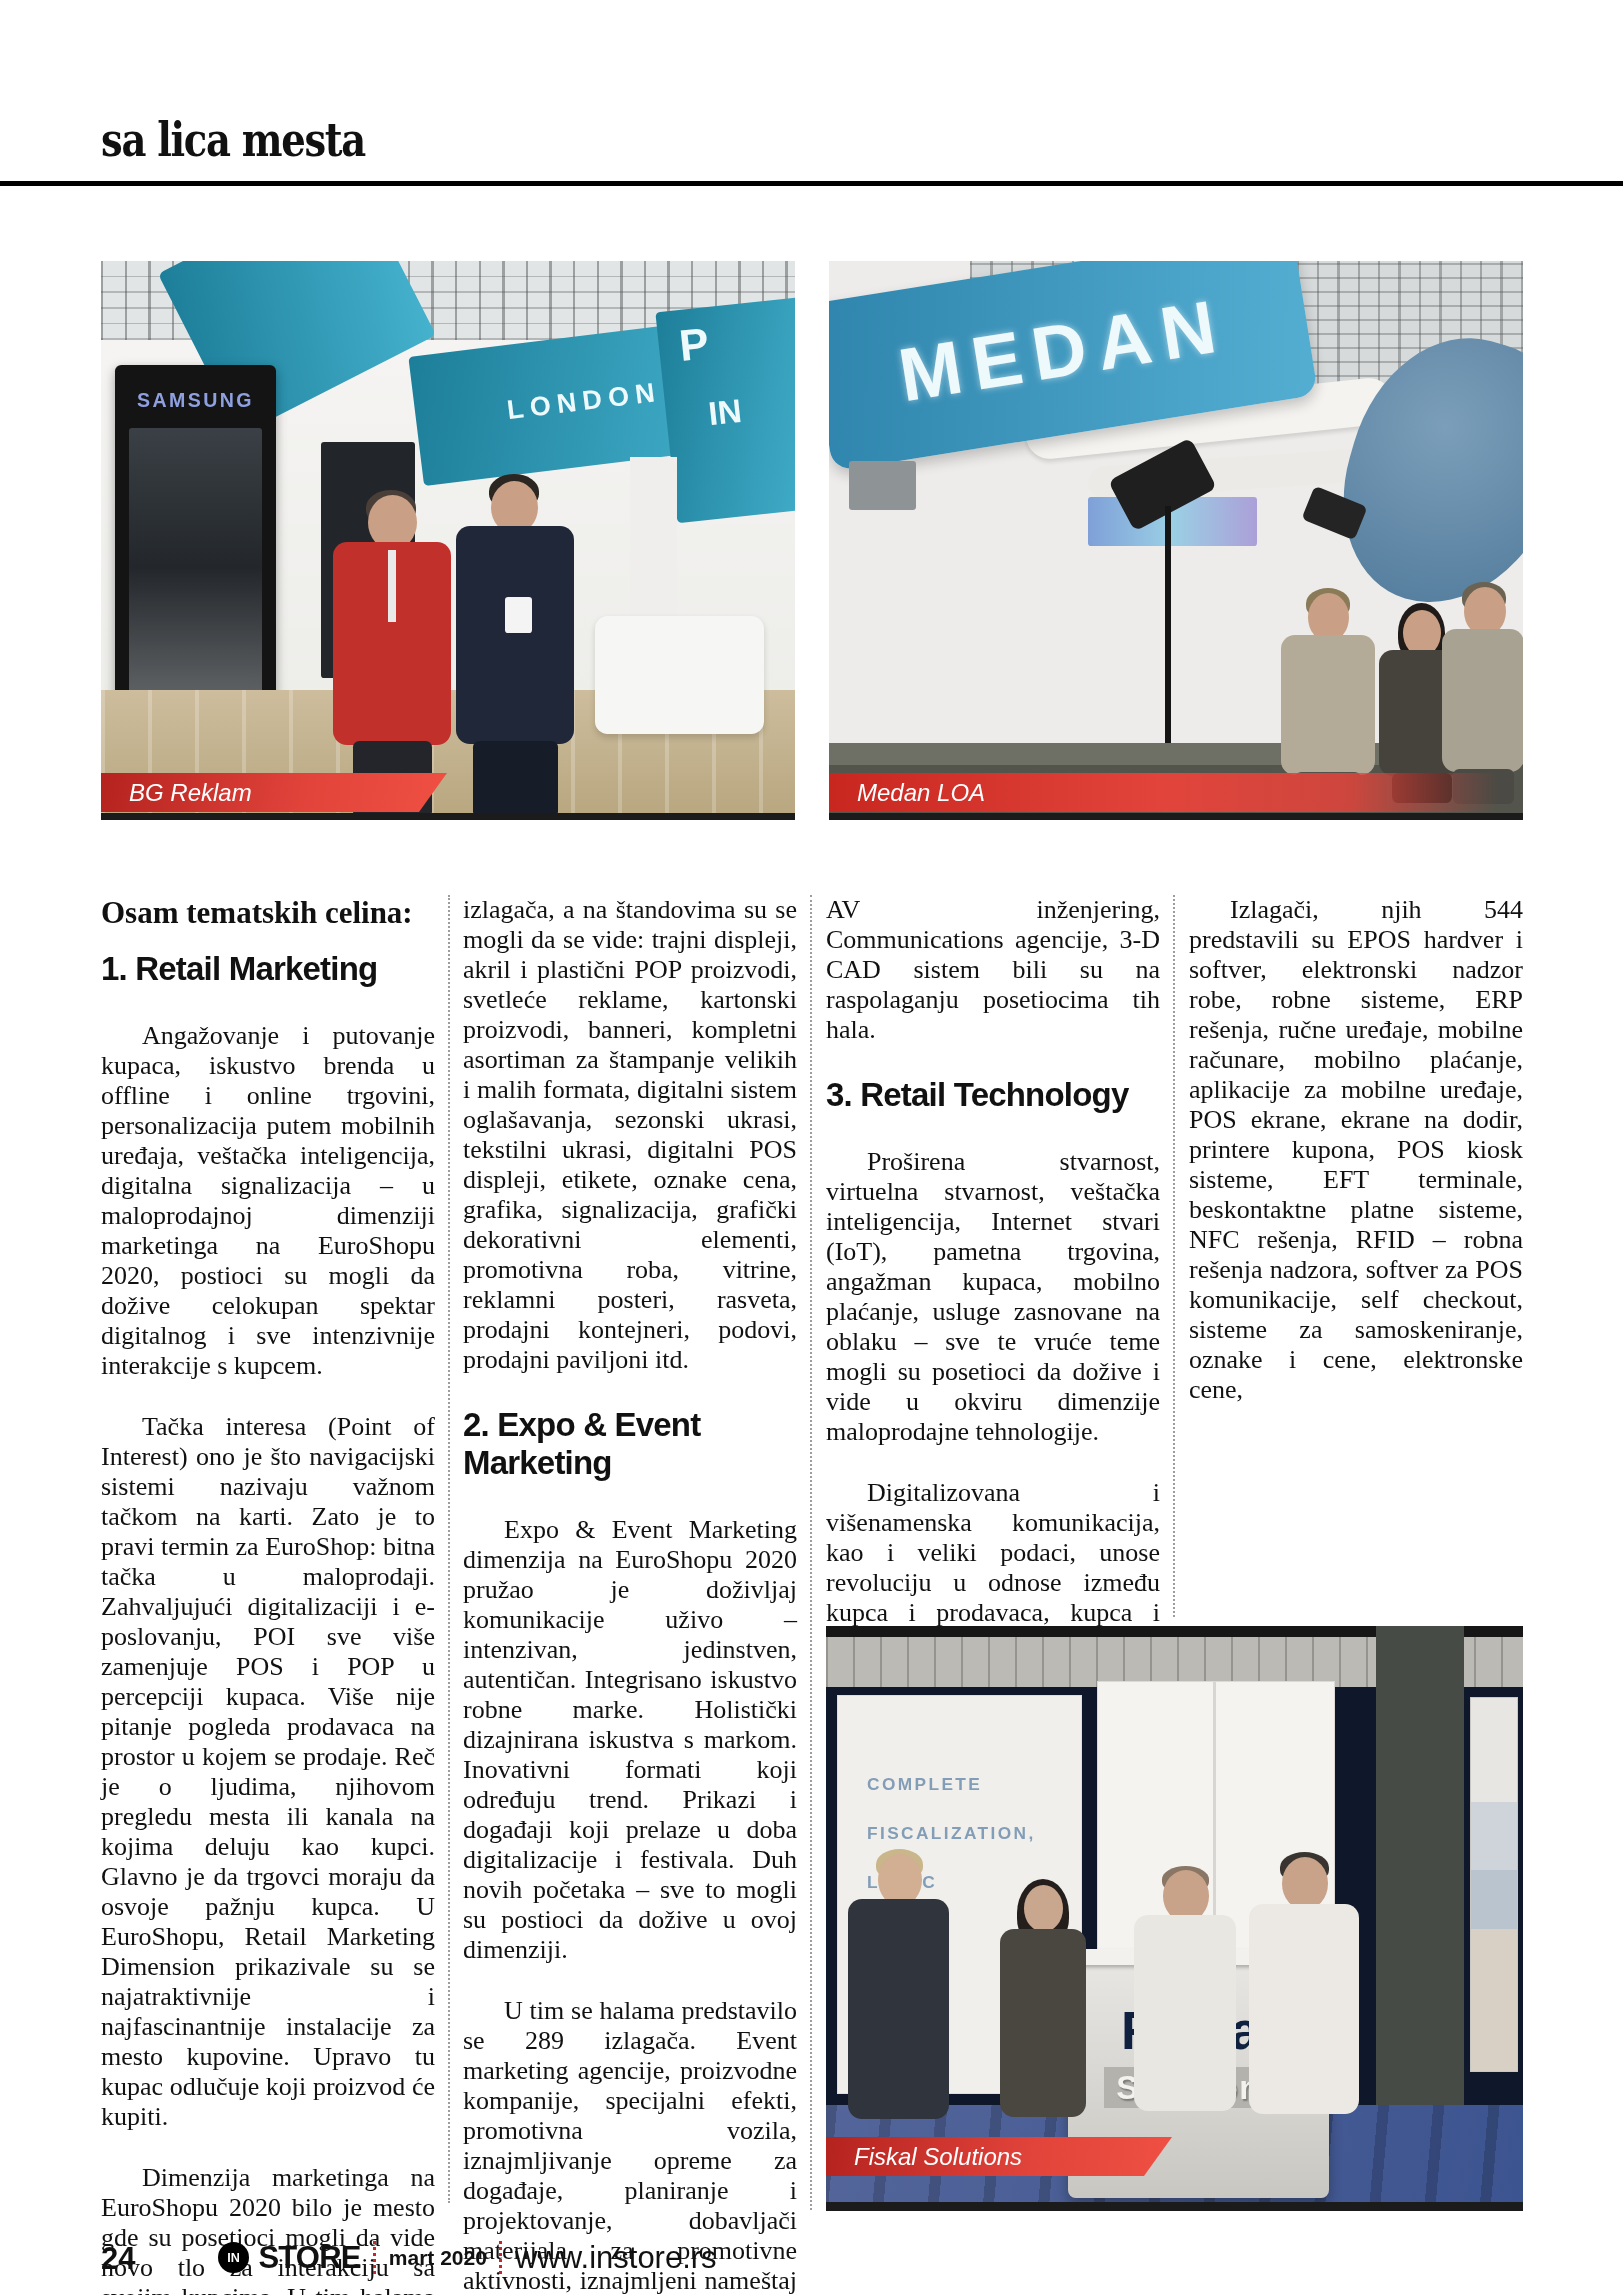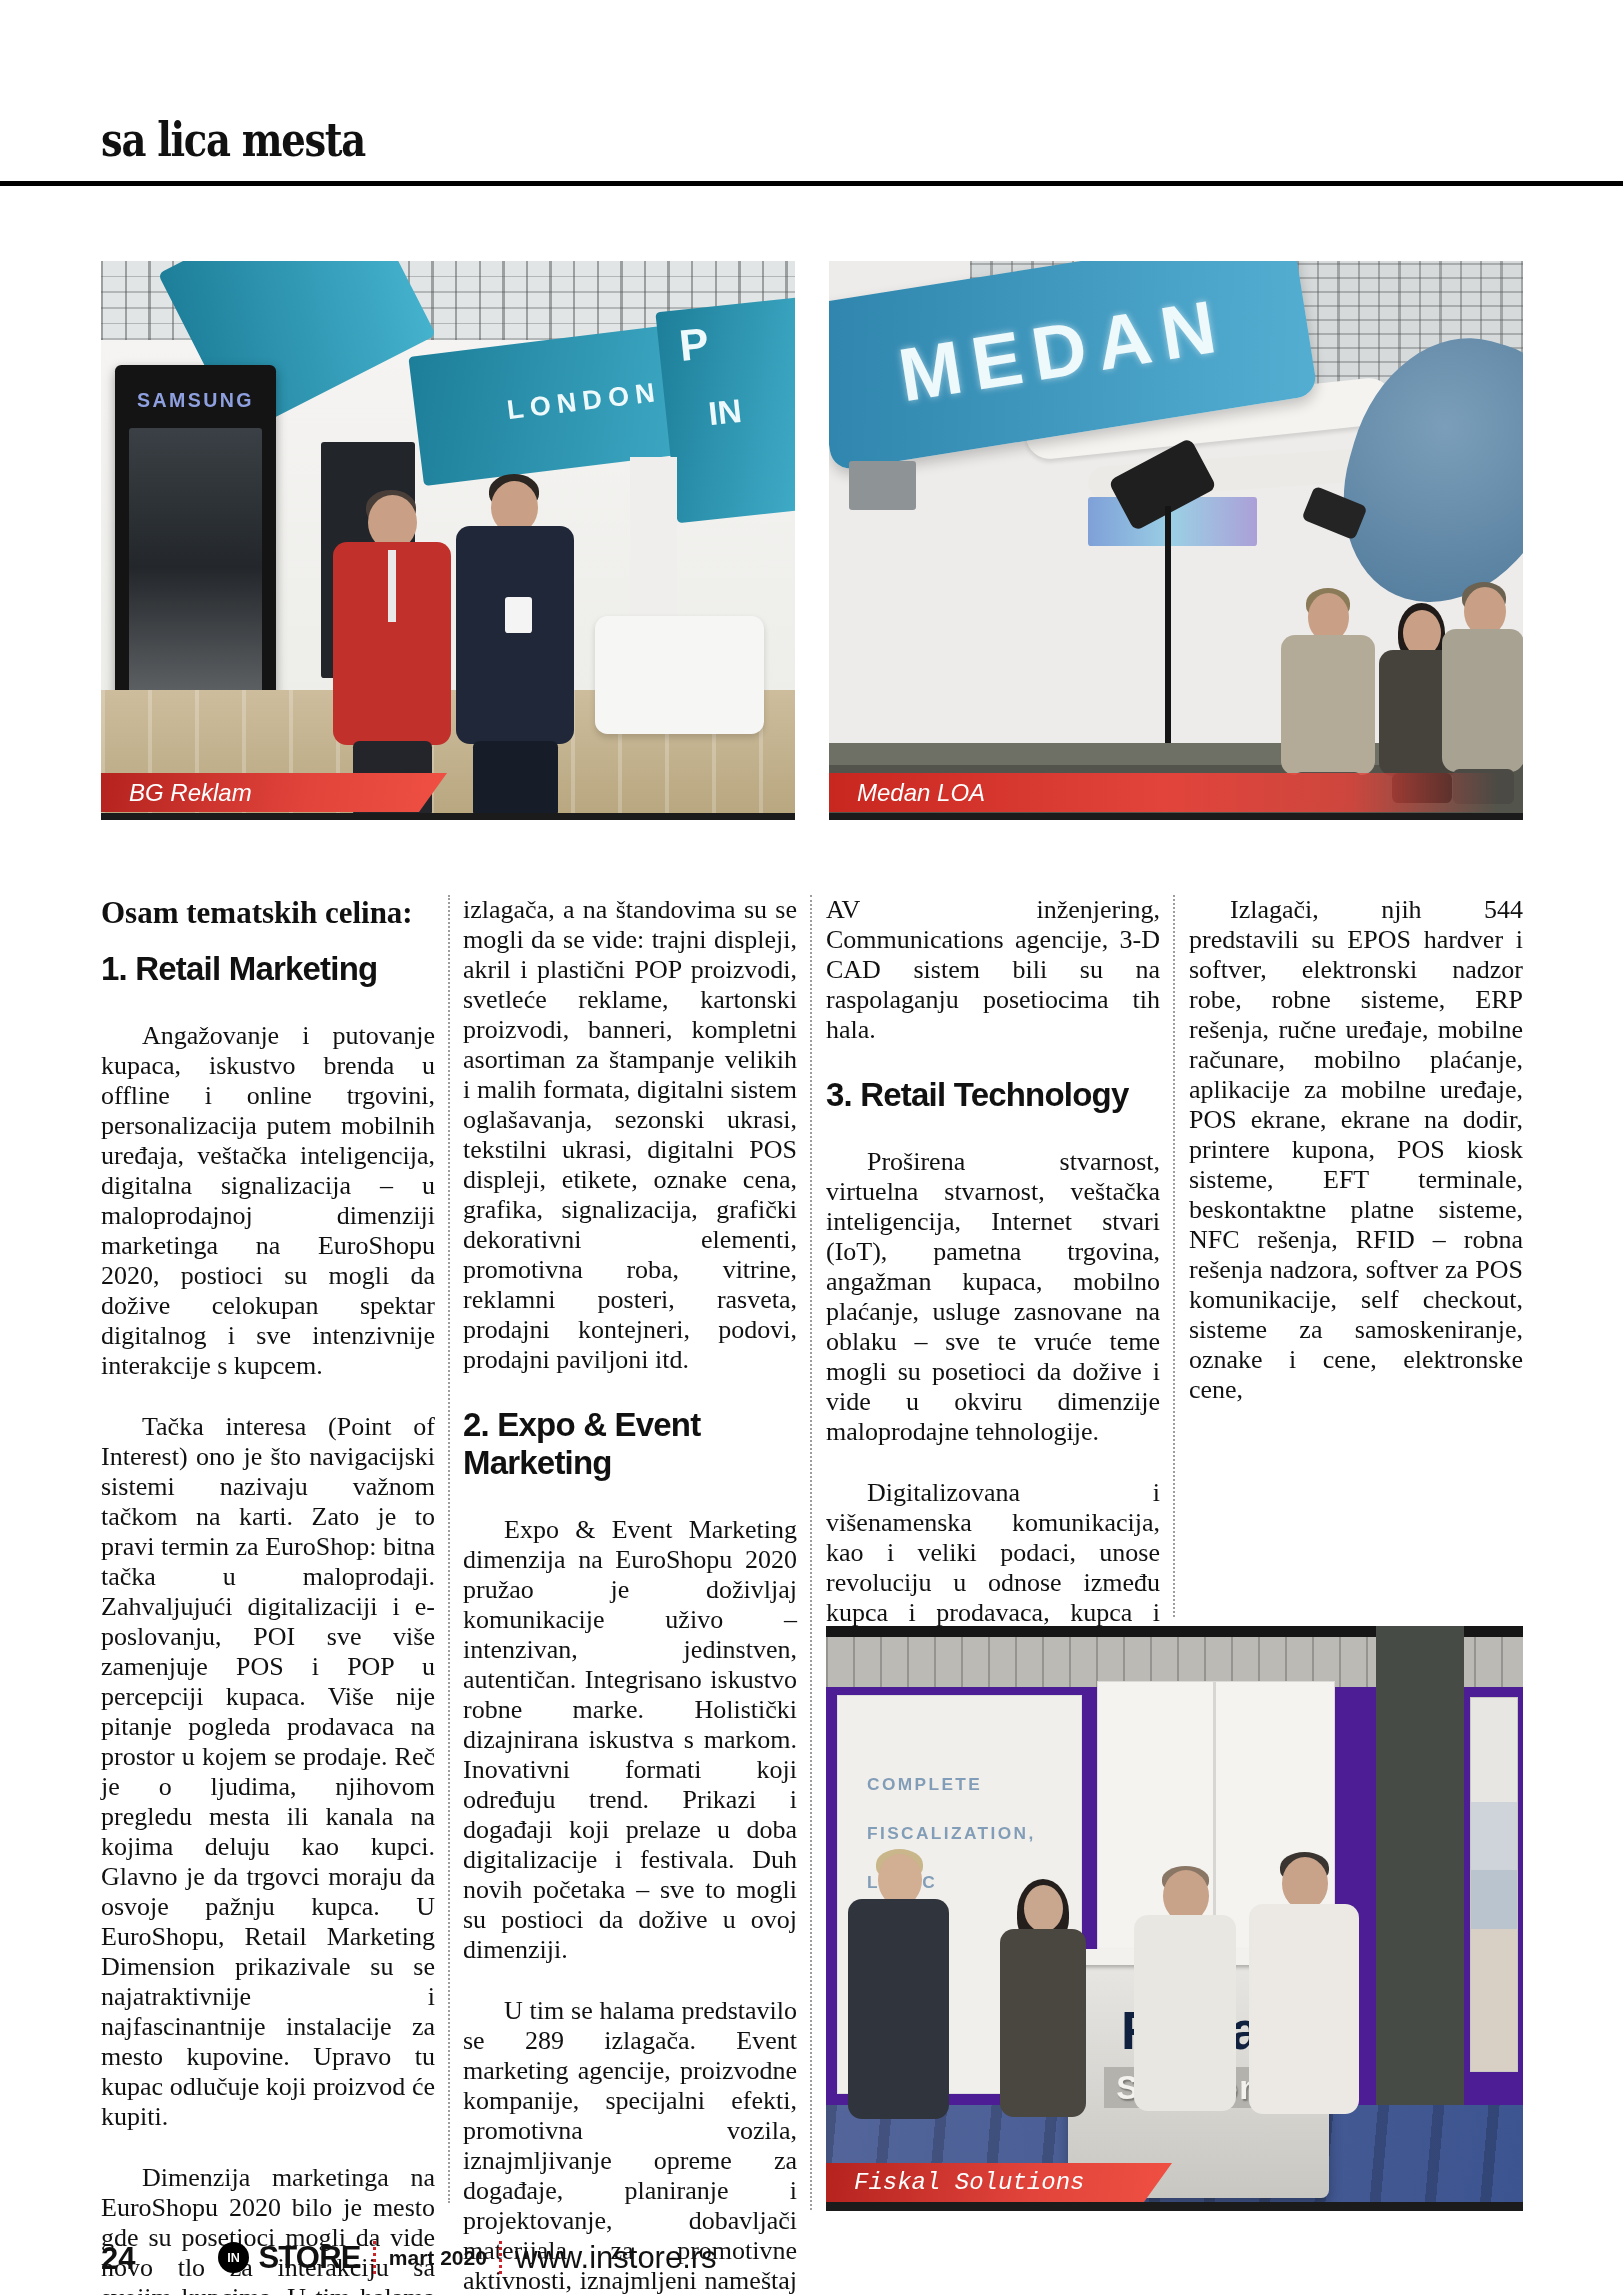--- a/index.html
+++ b/index.html
@@ -170,21 +170,21 @@
   </div>
 
   <div class="col" id="col4">
     <p>Izlagači, njih 544 predstavili su EPOS hardver i softver, elektronski nadzor robe, robne sisteme, ERP rešenja, ručne uređaje, mobilne računare, mobilno plaćanje, aplikacije za mobilne uređaje, POS ekrane, ekrane na dodir, printere kupona, POS kiosk sisteme, EFT terminale, beskontaktne platne sisteme, NFC rešenja, RFID – robna rešenja nadzora, softver za POS komunikacije, self checkout, sisteme za samoskeniranje, oznake i cene, elektronske cene,</p>
   </div>
 
   <div class="vr" id="vr1"></div>
   <div class="vr" id="vr2"></div>
   <div class="vr" id="vr3"></div>
 
-  <div class="photo" id="photo-bottom" style="background:#4c1d95;">
+  <div class="photo" id="photo-bottom" style="background:#0f172a;">
     <div class="abs" style="left:0;right:0;top:0;height:11px;background:#161616;"></div>
     <div class="abs" style="left:0;right:0;top:11px;height:50px;background:#bcbab5;background-image:repeating-linear-gradient(90deg,rgba(60,60,60,.3) 0 2.4px,transparent 2.4px 27px);"></div>
     <div class="abs" style="left:11px;top:69px;width:243px;height:397px;background:#f1efeb;border:0.8px solid #ddd;"></div>
     <div class="abs" style="left:41px;top:134px;font-family:'Liberation Sans',sans-serif;font-weight:bold;font-size:17.3px;letter-spacing:2.4px;line-height:49px;color:#6f8fae;opacity:.85;">
       <div>COMPLETE</div>
       <div>FISCALIZATION,</div>
       <div>LIFE-C</div>
     </div>
     <div class="abs" style="left:271px;top:55px;width:236px;height:349px;background:#f4f3f0;border:0.8px solid #dcdad6;background-image:linear-gradient(90deg,transparent 0 115px,#d8d6d2 115px 118px,transparent 118px);"></div>
     <div class="abs" style="left:550px;top:0;width:88px;height:491px;background:#474b46;"></div>
@@ -210,21 +210,21 @@
       <div class="torso" style="left:0;top:49px;width:110px;height:210px;background:#ece9e4;"></div>
     </div>
     <div class="abs" style="left:0;right:0;bottom:0;height:106px;background:linear-gradient(100deg,#53659a,#3c5490);background-image:repeating-linear-gradient(95deg,rgba(0,0,0,.18) 0 11px,transparent 11px 55px),linear-gradient(100deg,#53659a,#3c5490);"></div>
     <div class="abs" style="left:242px;top:336px;width:261px;height:236px;background:linear-gradient(#e8e6e2,#c9c7c2);border-radius:7.9px;box-shadow:0 6.3px 14px rgba(0,0,0,.3);">
       <div class="abs" style="left:-7.9px;top:-12.6px;width:276px;height:15.7px;background:#f2f1ee;border-radius:4.7px;box-shadow:0 2.4px 3.9px rgba(0,0,0,.25);"></div>
       <div style="text-align:center;margin-top:38px;font-family:'Liberation Sans',sans-serif;">
         <div style="font-weight:bold;font-size:53px;color:#10213f;letter-spacing:0.8px;">Fiscal</div>
         <div style="display:inline-block;margin-top:6.3px;font-weight:bold;font-size:33px;color:#f3f2ee;background:#b4b2ad;padding:1.6px 12.6px;letter-spacing:1.6px;text-shadow:1.6px 1.6px 1.6px #7c7a75;">Solutions</div>
       </div>
     </div>
-    <div class="caption slant" style="bottom:9px;font-family:Liberation Mono, monospace;">
+    <div class="caption slant" style="bottom:35px;">
       <span>Fiskal Solutions</span>
     </div>
     <div class="ph-strip" style="height:9.4px;"></div>
   </div>
 
   <div class="footer-page">24</div>
   <div class="footer-brand">
     <span class="in-circle">IN</span>
     <span class="store">STORE</span>
     <span class="dotsep"></span>

